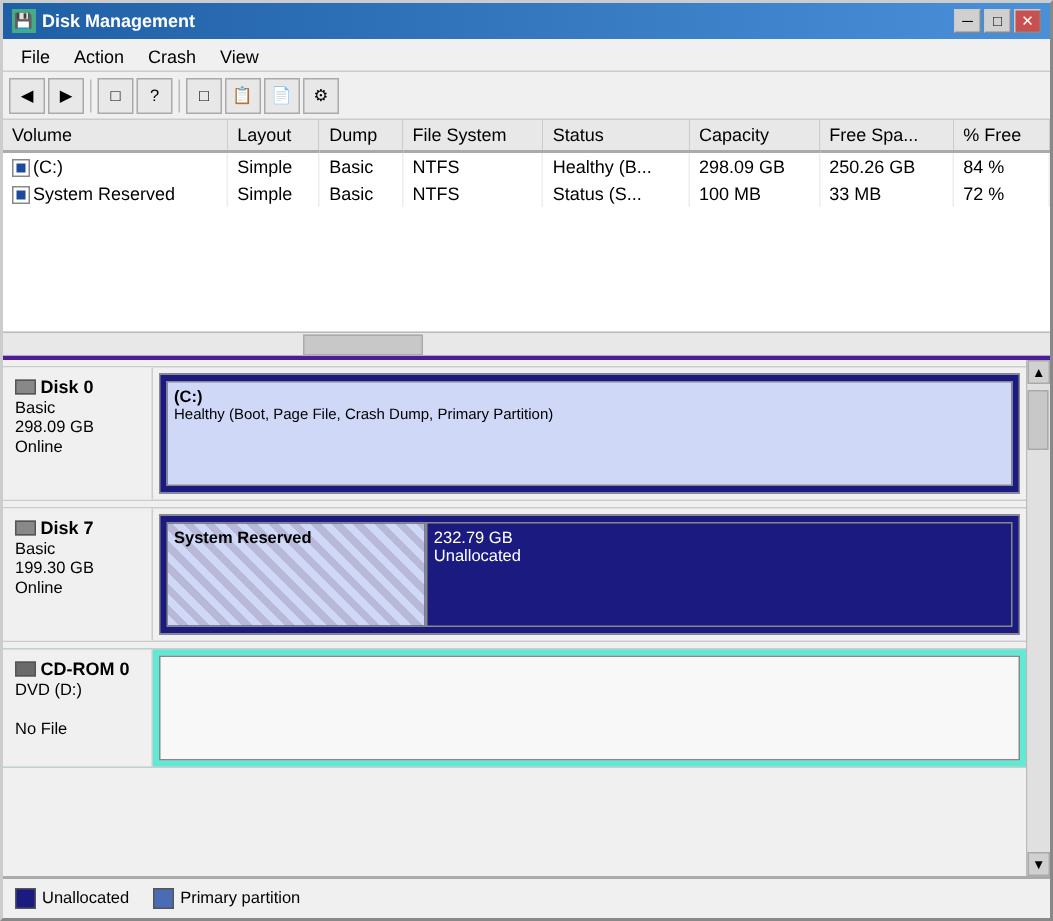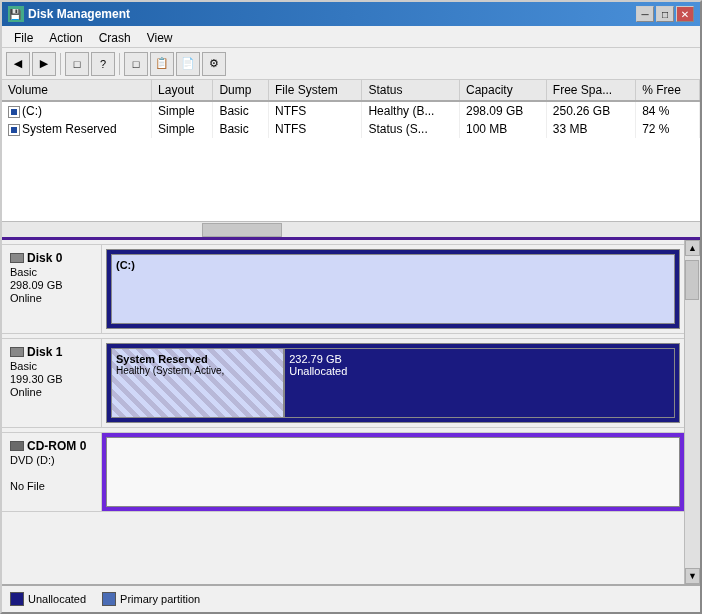--- a/index.html
+++ b/index.html
@@ -294,21 +294,21 @@
     
     .partition-size { font-size: 10px; }
     .partition-status { font-size: 10px; }
     
     
     .cdrom-row {
       display: flex;
       min-height: 80px;
       border-top: 1px solid #ccc;
       border-bottom: 1px solid #ccc;
-      background: #6d28d9;
+      background: #5eead4;
     }
     
     .cdrom-label {
       width: 100px;
       min-width: 100px;
       padding: 6px 8px;
       background: #f0f0f0;
       font-size: 11px;
       display: flex;
       flex-direction: column;
@@ -489,37 +489,37 @@
       <span class="disk-icon"></span>
       <strong>Disk 0</strong>
     </div>
     <div>Basic</div>
     <div>298.09 GB</div>
     <div>Online</div>
   </div>
             <div class="disk-partitions">
               <div class="partition primary" style="flex: 98 1 0%;">
         <div class="partition-name">(C:)</div>
+        <div class="partition-status">Healthy (Boot, Page File, Crash Dump, Primary Partition)</div>
       </div>
             </div>
           </div>
           <div class="disk-row">
             <div class="disk-label">
     <div class="disk-label-title">
       <span class="disk-icon"></span>
-      <strong>Disk 1</strong>
+      <strong>Disk 7</strong>
     </div>
     <div>Basic</div>
     <div>199.30 GB</div>
     <div>Online</div>
   </div>
             <div class="disk-partitions">
               <div class="partition system-reserved" style="flex: 30 1 0%;">
         <div class="partition-name">System Reserved</div>
-        <div class="partition-status">Healthy (System, Active,</div>
       </div>
               <div class="partition unallocated" style="flex: 70 1 0%;">
         <div style="color:white">232.79 GB</div>
         <div style="color:white">Unallocated</div>
       </div>
             </div>
           </div>
           <div class="cdrom-row">
   <div class="cdrom-label">
     <div class="disk-label-title">

